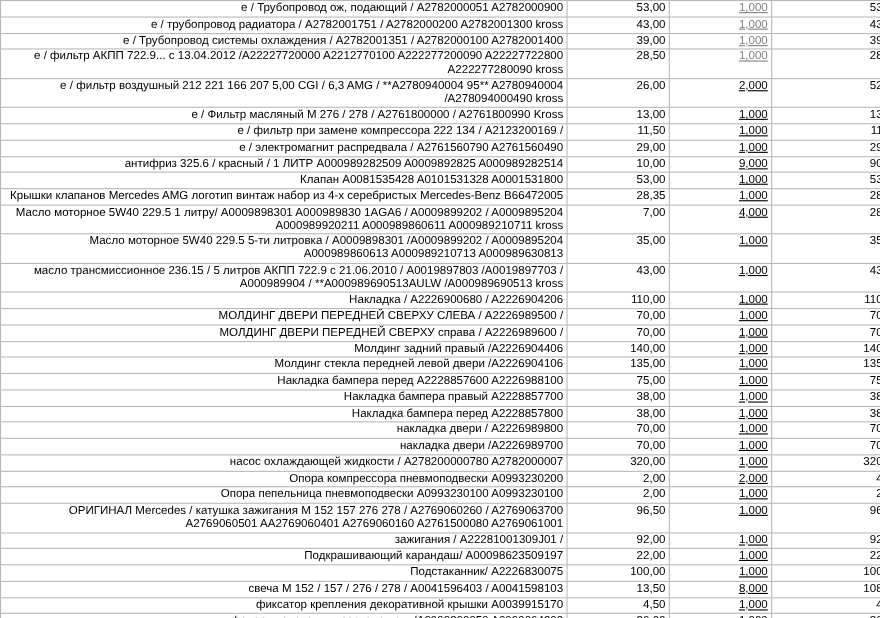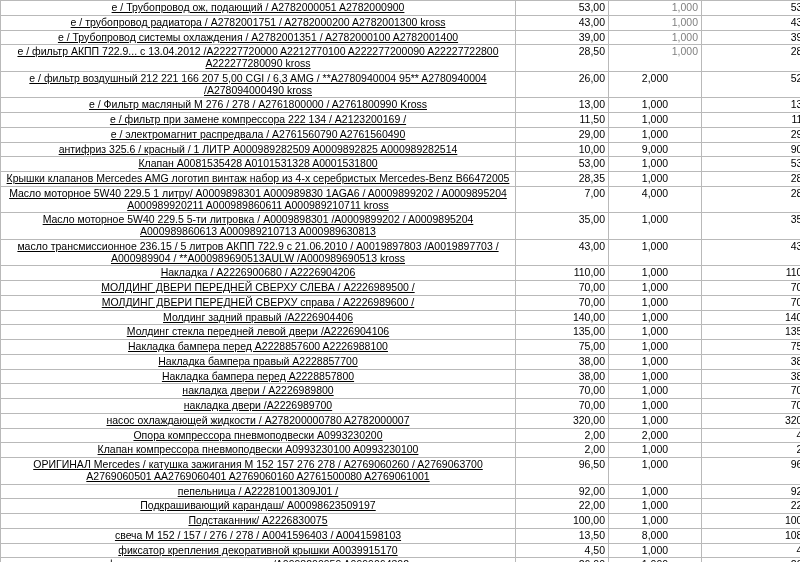--- a/index.html
+++ b/index.html
@@ -23,38 +23,37 @@
   table.sheet td {
     border: 1px solid #b9b9b9;
     padding: 1px 3px 1px 3px;
     vertical-align: top;
     line-height: 1.12;
     font-size: 10.5px;
     overflow: hidden;
   }
   td.c-name {
     width: 508px;
-    text-align: center;
+    text-align: right;
     word-wrap: break-word;
-    text-decoration: underline;
   }
   td.c-price {
     width: 86px;
     text-align: right;
     white-space: nowrap;
   }
   td.c-qty {
     width: 86px;
     text-align: right;
     white-space: nowrap;
     color: #808080;
+    text-decoration: underline;
   }
   td.c-qty.dark {
     color: #000000;
-    text-align: center;
   }
   td.c-sum {
     width: 112px;
     text-align: right;
     white-space: nowrap;
   }
 </style>
 </head>
 <body>
 
@@ -210,33 +209,33 @@
       <td class="c-qty dark">1,000</td>
       <td class="c-sum">320,00</td>
     </tr>
     <tr>
       <td class="c-name">Опора компрессора пневмоподвески A0993230200</td>
       <td class="c-price">2,00</td>
       <td class="c-qty dark">2,000</td>
       <td class="c-sum">4,00</td>
     </tr>
     <tr>
-      <td class="c-name">Клапан компрессора пневмоподвески A0993230100 A0993230100</td>
+      <td class="c-name">Опора пепельница пневмоподвески A0993230100 A0993230100</td>
       <td class="c-price">2,00</td>
       <td class="c-qty dark">1,000</td>
       <td class="c-sum">2,00</td>
     </tr>
     <tr>
       <td class="c-name">ОРИГИНАЛ Mercedes / катушка зажигания М  152 157 276 278 / A2769060260 / A2769063700 A2769060501 AA2769060401  A2769060160 A2761500080 A2769061001</td>
       <td class="c-price">96,50</td>
       <td class="c-qty dark">1,000</td>
       <td class="c-sum">96,50</td>
     </tr>
     <tr>
-      <td class="c-name">пепельница / A22281001309J01 /</td>
+      <td class="c-name">зажигания / A22281001309J01 /</td>
       <td class="c-price">92,00</td>
       <td class="c-qty dark">1,000</td>
       <td class="c-sum">92,00</td>
     </tr>
     <tr>
       <td class="c-name">Подкрашивающий карандаш/ A00098623509197</td>
       <td class="c-price">22,00</td>
       <td class="c-qty dark">1,000</td>
       <td class="c-sum">22,00</td>
     </tr>

